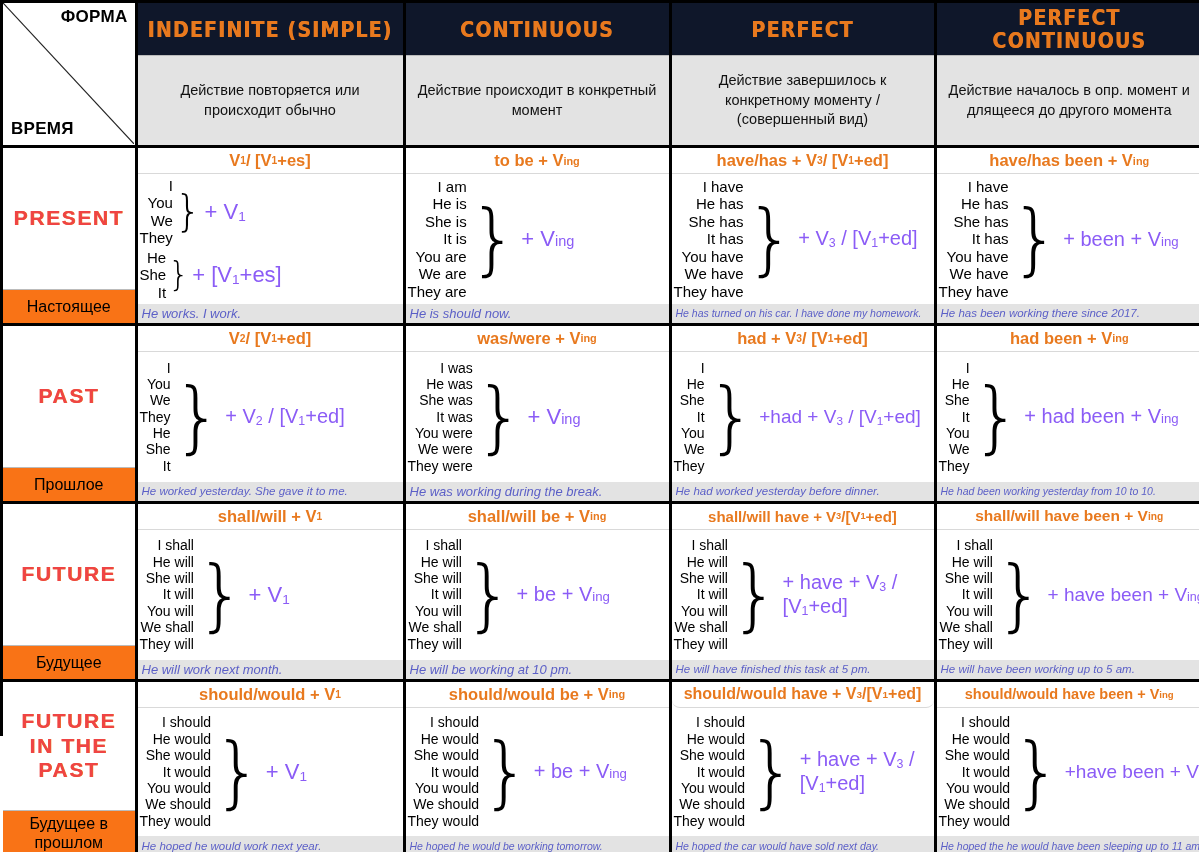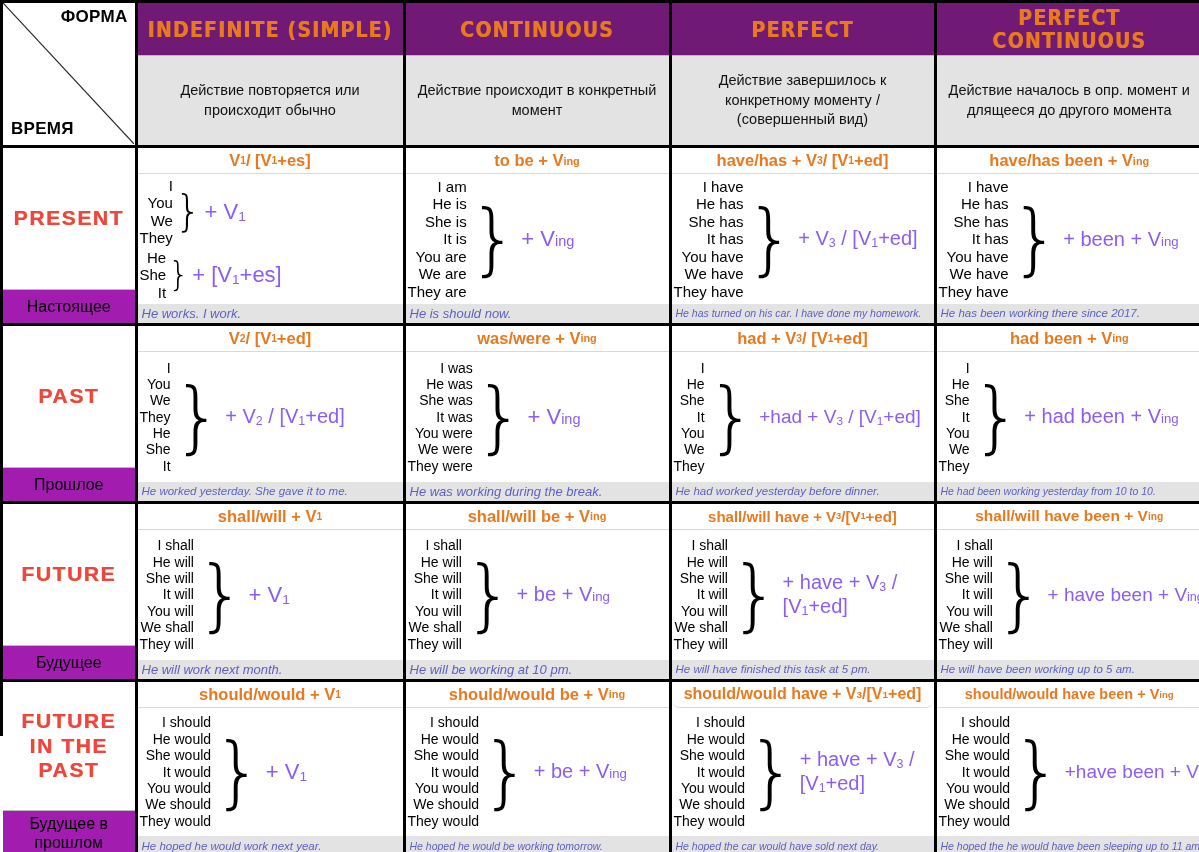--- a/index.html
+++ b/index.html
@@ -80,21 +80,21 @@
     display: flex;
     flex-direction: column;
     height: 100%;
   }
   .aspect-title {
     flex: 0 0 auto;
     min-height: 52px;
     display: flex;
     align-items: center;
     justify-content: center;
-    background: #701a75;
+    background: #0f172a;
     padding: 4px 6px 2px;
     box-sizing: border-box;
   }
   .aspect-title span {
     color: #e8791e;
     font-weight: bold;
     font-size: 21px;
     letter-spacing: 1.2px;
     text-align: center;
     line-height: 1.08;
@@ -139,21 +139,21 @@
     font-size: 21px;
     letter-spacing: 1.6px;
     text-align: center;
     line-height: 1.15;
     text-transform: uppercase;
     font-family: Liberation Sans, sans-serif;
     text-shadow: 0.5px 0 0 #e8791e;
   }
   .tense-ru {
     flex: 0 0 auto;
-    background: #a21caf;
+    background: #f97316;
     border-top: 1px solid #bbb;
     min-height: 34px;
     display: flex;
     align-items: center;
     justify-content: center;
     text-align: center;
     font-size: 16px;
     line-height: 1.2;
     color: #000;
     padding: 3px 4px;

